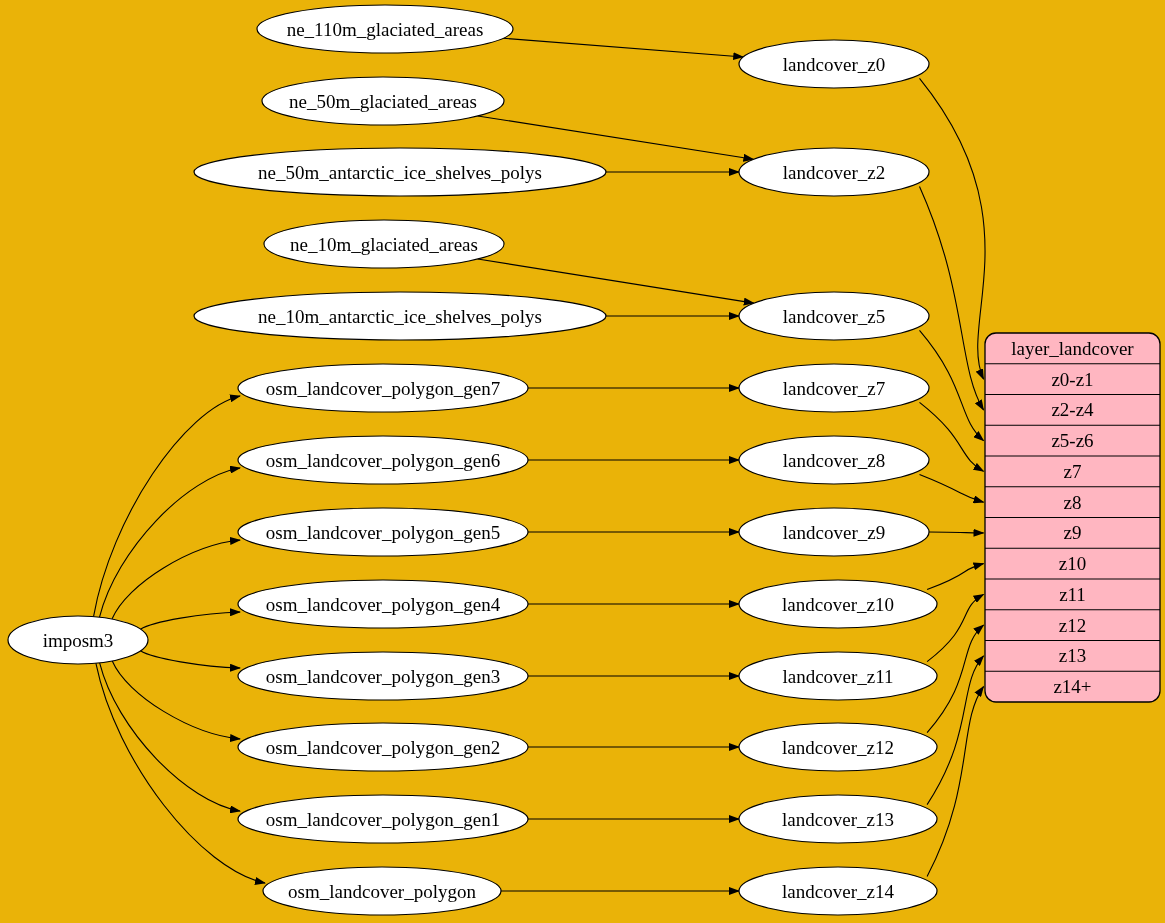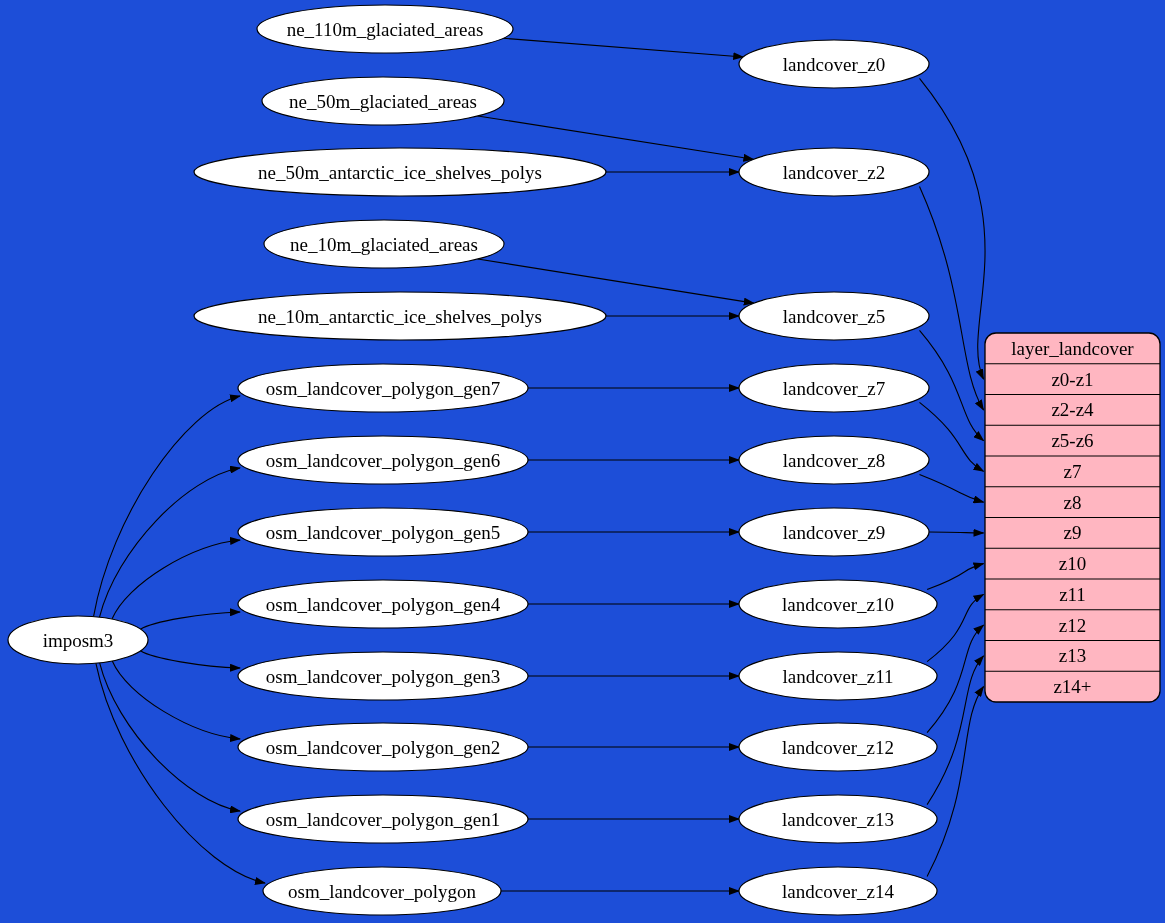--- a/index.html
+++ b/index.html
@@ -1,16 +1,16 @@
 <!DOCTYPE html>
 <html><head>
 <meta charset="utf-8">
 <style>
   html,body{margin:0;padding:0;background:#ffffff;}
-  .canvas{position:relative;width:1165px;height:923px;background:#1d4ed8;overflow:hidden;}
+  .canvas{position:relative;width:1165px;height:923px;background:#eab308;overflow:hidden;}
   svg{display:block;}
   .edge{fill:none;stroke:#000000;stroke-width:1.1;}
   .node-shape{stroke:#000000;stroke-width:1.2;}
   .node-label,.table-text{
     font-family:"Liberation Serif","DejaVu Serif",serif;
     font-size:19px;
     text-anchor:middle;
     fill:#000000;
   }
   .table-shape{stroke:#000000;stroke-width:1.3;}

